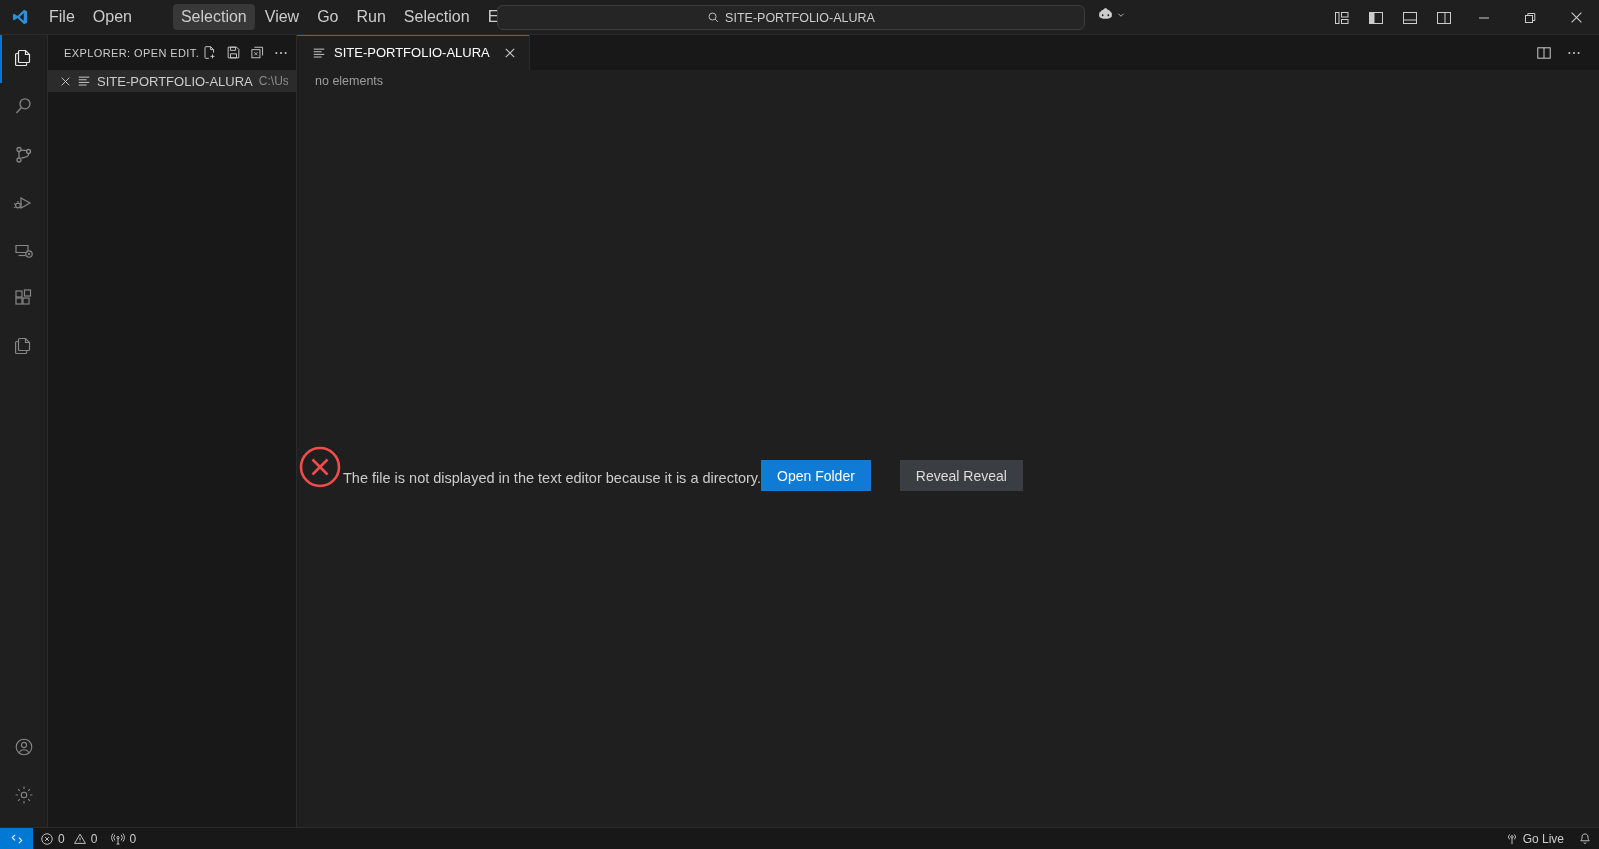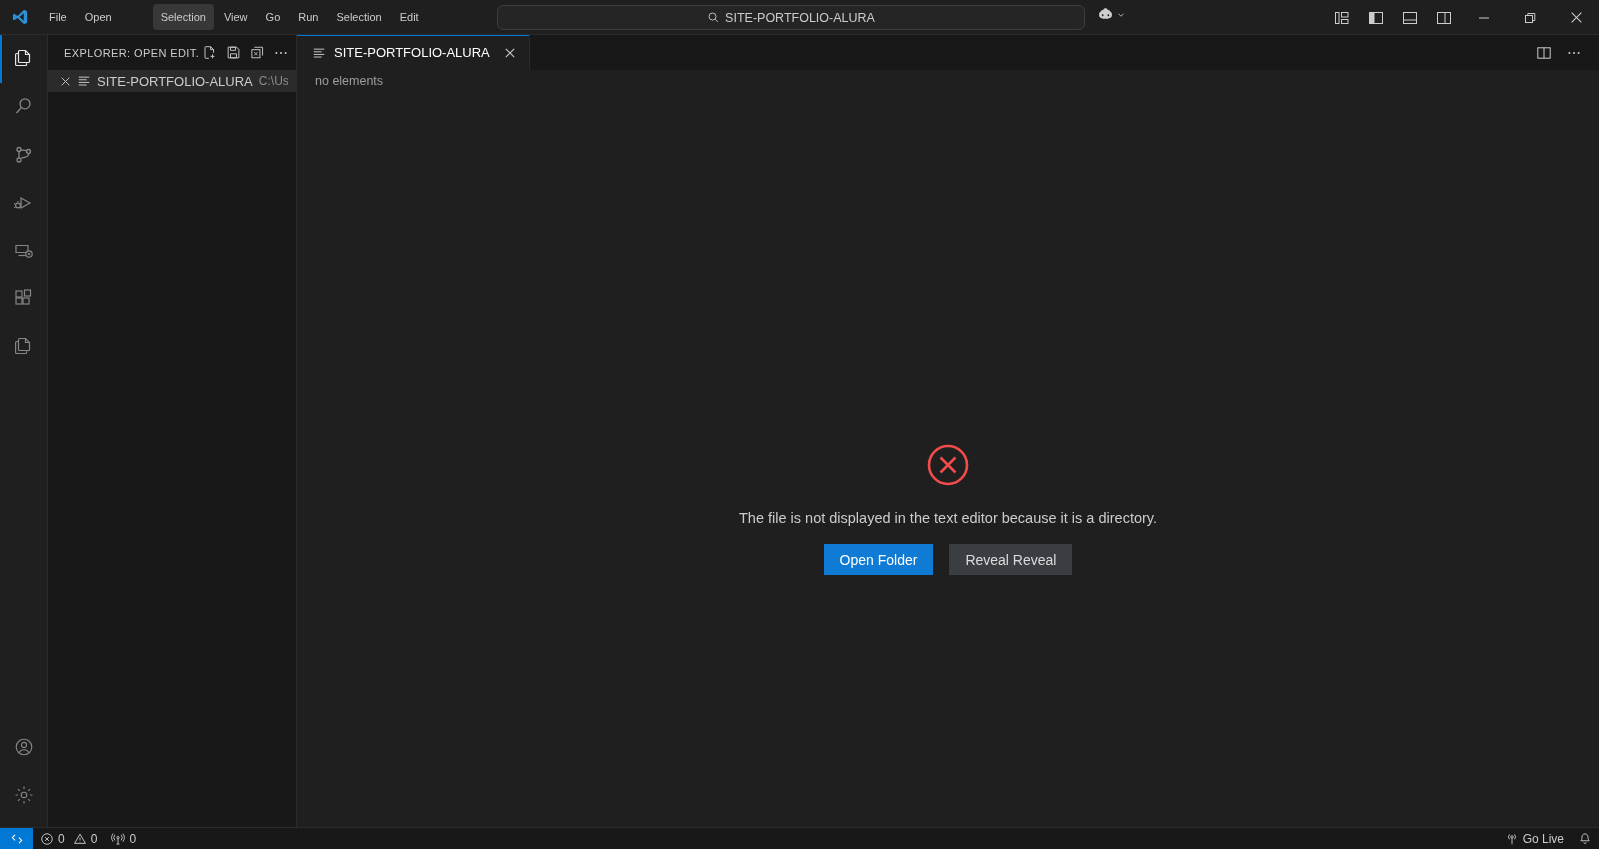--- a/index.html
+++ b/index.html
@@ -17,21 +17,21 @@
     height: 35px; flex: 0 0 35px;
     background: #1f1f1f;
     display: flex; align-items: center;
     color: #cccccc; font-size: 13px;
     position: relative;
     border-bottom: 1px solid #2b2b2b;
   }
   .vscode-logo { width: 40px; display:flex; align-items:center; justify-content:center; }
   .menu { display: flex; align-items: center; height: 100%; }
   .menu-item {
-    padding: 3px 8px; margin: 0 1px; font-size: 11px; color: #cccccc;
+    padding: 3px 8px; margin: 0 1px; font-size: 16px; color: #cccccc;
     border-radius: 4px; line-height: 20px; cursor: default;
   }
   .menu-item.active { background: #383838; margin-left: 32px; }
 
   .nav-arrows { display: flex; align-items: center; gap: 10px; margin-left: 68px; color: #9d9d9d; }
   .nav-arrow { width: 20px; height: 20px; display:flex; align-items:center; justify-content:center; }
 
   .searchbox {
     position: absolute; left: 497px; top: 5px; width: 588px; height: 25px;
     background: #252526; border: 1px solid #3d3d3d; border-radius: 6px;
@@ -108,24 +108,24 @@
   .tab-close { width: 18px; height: 18px; display:flex; align-items:center; justify-content:center; margin-left: 4px; color:#cccccc; }
   .tabbar-actions { margin-left: auto; display: flex; align-items: center; gap: 4px; padding-right: 12px; color: #cccccc; }
   .tb-act { width: 26px; height: 26px; display:flex; align-items:center; justify-content:center; }
 
   .breadcrumbs {
     height: 22px; flex: 0 0 22px; display: flex; align-items: center;
     padding-left: 18px; color: #9d9d9d; font-size: 12.5px; background: #1f1f1f;
   }
 
   .editor-body { flex: 1 1 auto; display: flex; flex-direction: column; align-items: center; background: #1f1f1f; position: relative; }
-  .err-wrap { position: absolute; left: 0; right: 0; top: 350px; display: flex; flex-direction: column; align-items: center; }
+  .err-wrap { position: absolute; left: 0; right: 0; top: 350px; display: flex; flex-direction: row; align-items: center; }
   .err-icon { width: 46px; height: 46px; }
   .err-msg { margin-top: 22px; color: #cccccc; font-size: 14.5px; }
-  .err-buttons { margin-top: 18px; display: flex; gap: 16px; }
+  .err-buttons { margin-top: 18px; display: flex; gap: 29px; }
   .btn {
     height: 31px; padding: 0 16px; display: flex; align-items: center; justify-content: center;
     font-size: 14px; border: none; font-family: "Liberation Sans", sans-serif;
   }
   .btn-primary { background: #0f7bd4; color: #ffffff; }
   .btn-secondary { background: #3a3d41; color: #dcdcdc; }
 
   
   .statusbar {
     height: 22px; flex: 0 0 22px; background: #181818;

